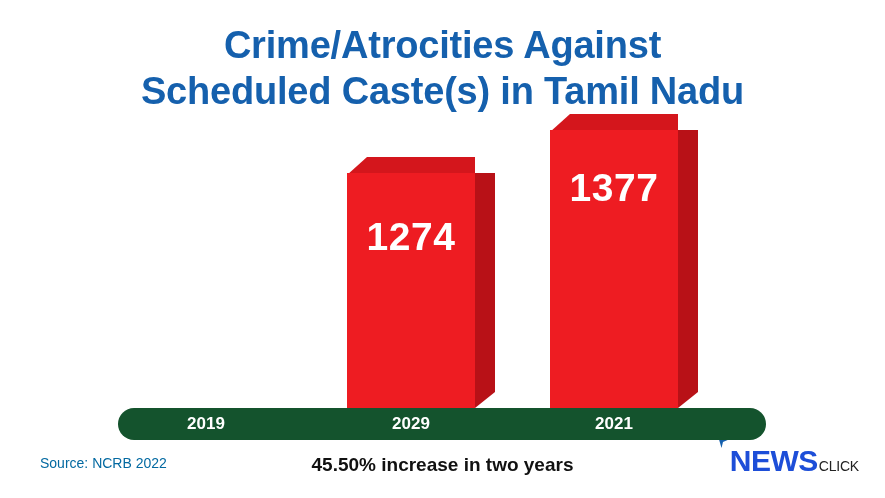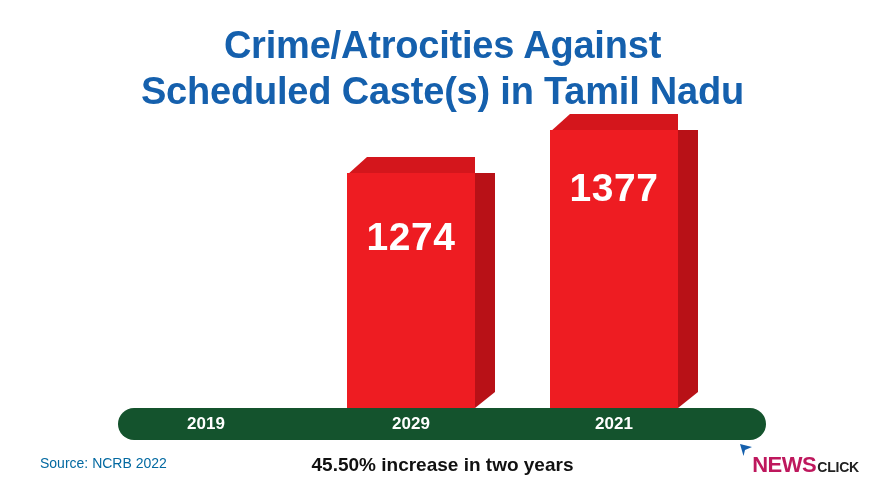--- a/index.html
+++ b/index.html
@@ -127,28 +127,28 @@
     line-height: 1;
   }
   .logo-mark {
     position: absolute;
     left: -13px;
     top: -11px;
     width: 14px;
     height: 14px;
   }
   .logo-news {
-    color: #be185d;
-    font-weight: bold;
-    font-size: 22px;
+    color: #1d4ed8;
+    font-weight: bold;
+    font-size: 30px;
     letter-spacing: -0.5px;
   }
   .logo-click {
     color: #222222;
-    font-weight: bold;
+    font-weight: normal;
     font-size: 14px;
     letter-spacing: -0.2px;
     margin-left: 1px;
   }
 </style>
 </head>
 <body>
 
 <div class="canvas">
 

